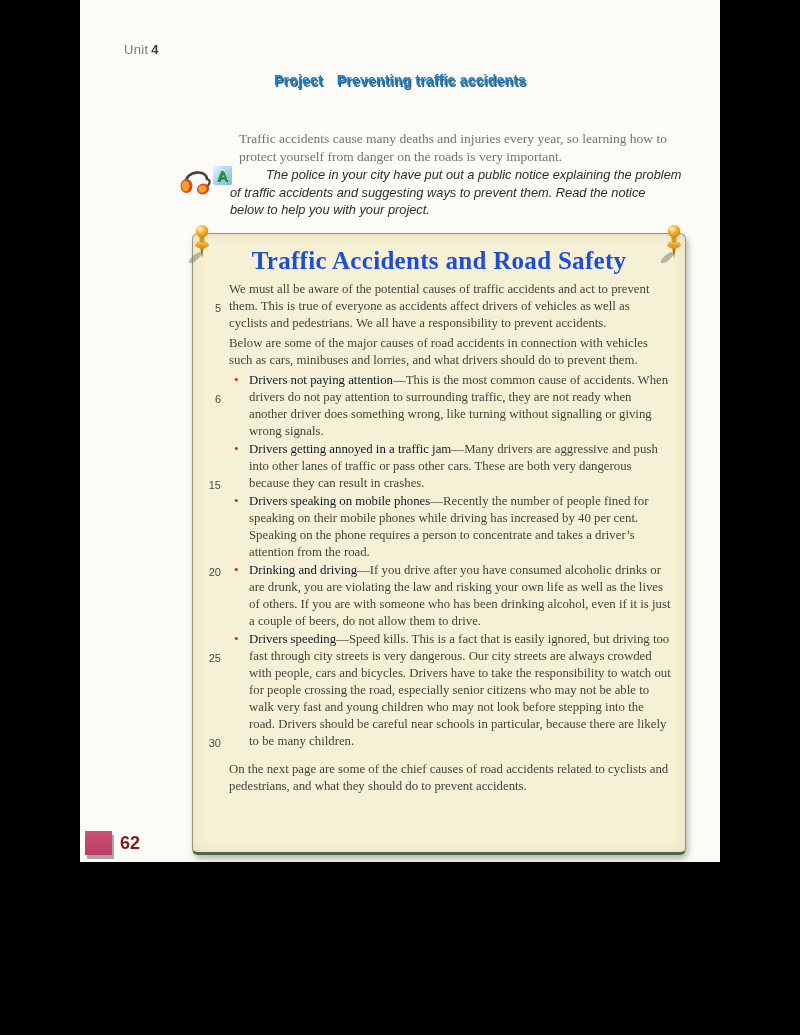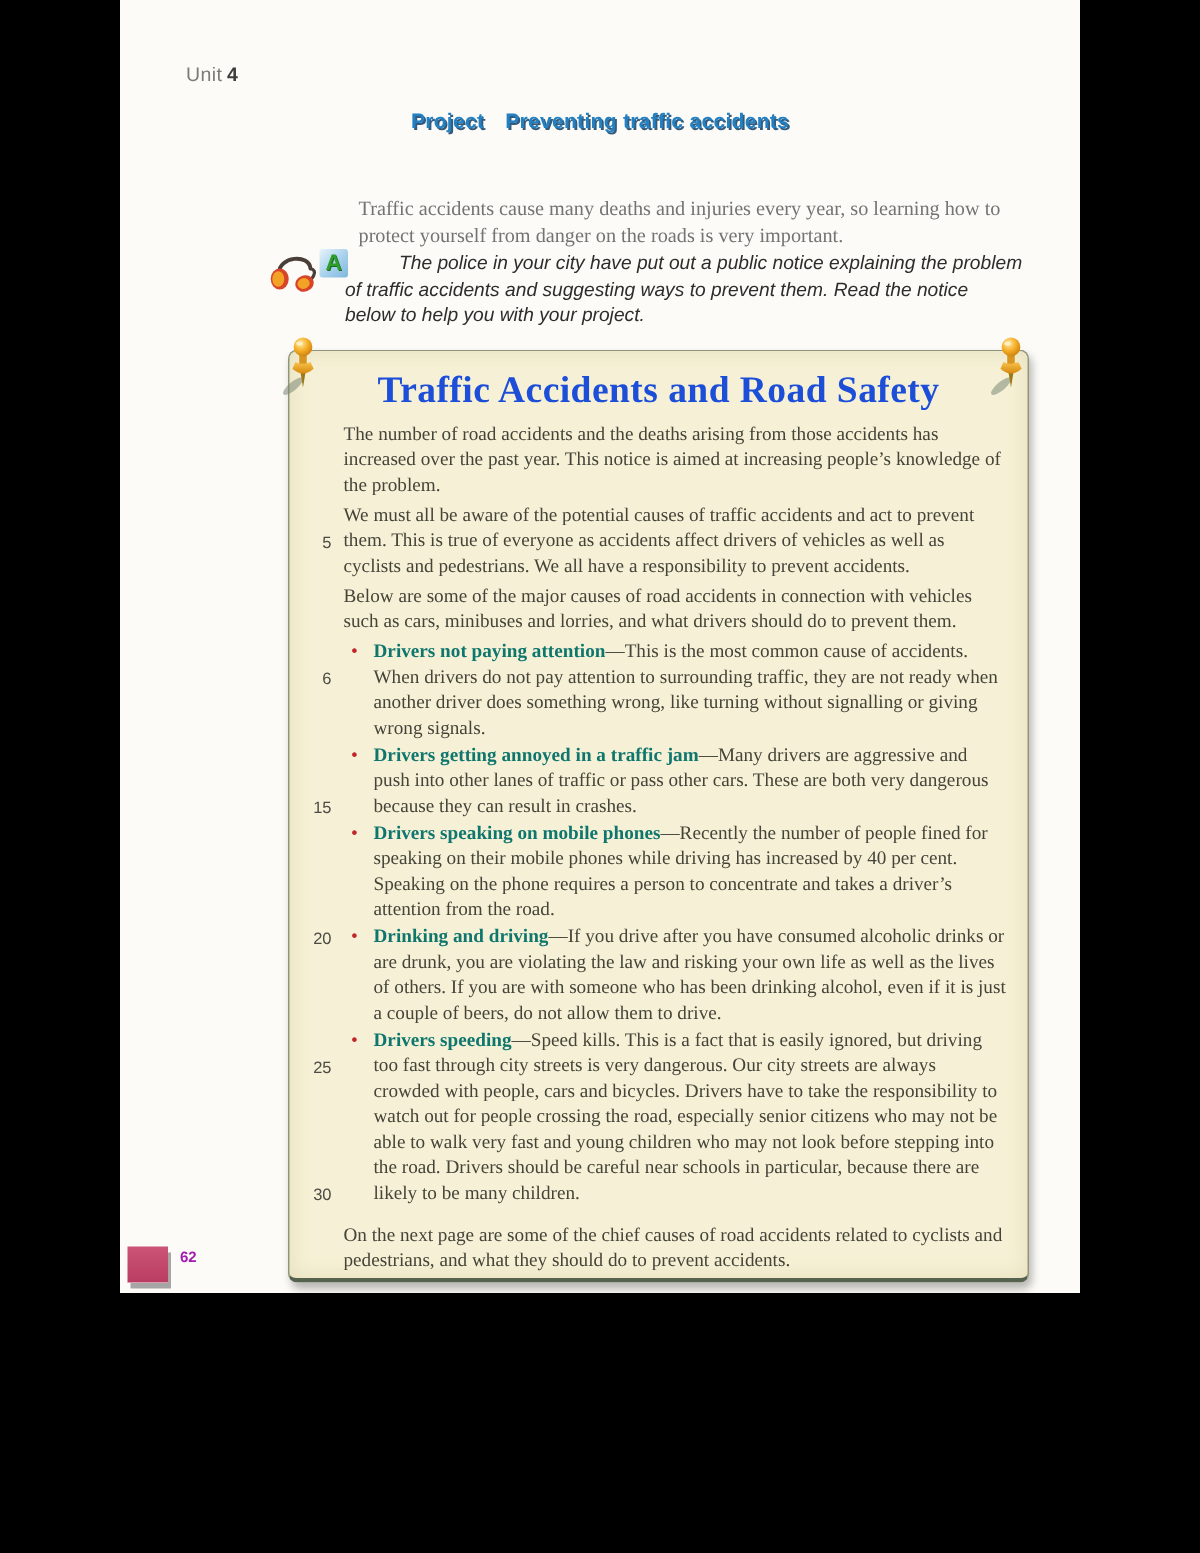--- a/index.html
+++ b/index.html
@@ -36,34 +36,34 @@
           border-radius:6px;box-shadow:2px 4px 6px rgba(0,0,0,.28), inset 0 0 14px rgba(186,172,120,.28);
           box-sizing:border-box;}
   .ntitle{margin:13px 10px 0 10px;text-align:center;font-family:"Liberation Serif",serif;
           font-weight:bold;font-size:25px;color:#1d4ed8;letter-spacing:.3px;}
   .nbody{margin:6px 14px 0 36px;font-family:"Liberation Serif",serif;
          font-size:12.8px;line-height:17px;color:#454439;}
   .nbody p{margin:0 0 3px 0;position:relative;}
   .nbody ul{list-style:none;margin:0;padding:0;}
   .nbody li{position:relative;padding-left:20px;margin:0 0 1px 0;}
   .dot{position:absolute;left:5px;top:-1px;color:#c3242a;font-size:13px;}
-  .bhead{font-weight:bold;color:#0f766e;}
+  .bhead{font-weight:normal;color:#0f172a;}
   .closing{margin-top:11px !important;}
   .lineno{position:absolute;left:-30px;width:22px;text-align:right;
           font-family:"Liberation Sans",sans-serif;font-size:11px;color:#4c4b44;}
 
   
   .pin{position:absolute;width:30px;height:42px;z-index:3;}
   .pin.left{left:-6px;top:-10px;}
   .pin.right{left:466px;top:-10px;}
 
   
   .tab{position:absolute;left:5px;top:831px;width:27px;height:24px;
        background:linear-gradient(#cc5476,#b93d62);box-shadow:2px 4px 0 #a6a6a6;}
-  .pageno{position:absolute;left:40px;top:833px;font-size:10px;font-weight:bold;color:#a21caf;}
+  .pageno{position:absolute;left:40px;top:833px;font-size:18px;font-weight:bold;color:#7f1d1d;}
 
   .svgdefs{position:absolute;width:0;height:0;}
 </style>
 </head>
 <body>
 
 <svg class="svgdefs" aria-hidden="true">
   <defs>
     <radialGradient id="pinhead" cx="38%" cy="32%" r="75%">
       <stop offset="0%" stop-color="#ffeaa6"></stop>
@@ -115,21 +115,20 @@
         <rect x="15" y="12" width="6" height="11" fill="#d8951f"></rect>
         <path d="M9.5 26 Q18 33.5 26.5 26 L24 20.5 Q18 23.5 12 20.5 Z" fill="url(#pinbase)"></path>
         <circle cx="18" cy="8.5" r="7.5" fill="url(#pinhead)"></circle>
         <ellipse cx="15.2" cy="5.8" rx="2.6" ry="1.7" fill="#fff3c8" opacity="0.85"></ellipse>
       </svg>
 
       <h2 class="ntitle">Traffic Accidents and Road Safety</h2>
 
       <div class="nbody">
         <div>
-            <p class="npara"><span>The number of road accidents and the deaths arising from those accidents has increased over the past year. This notice is aimed at increasing people’s knowledge of the problem.</span></p>
             <p class="npara"><span>We must all be aware of the potential causes of traffic accidents and act to prevent them. This is true of everyone as accidents affect drivers of vehicles as well as cyclists and pedestrians. We all have a responsibility to prevent accidents.</span><span class="lineno" style="top: 19px;">5</span></p>
             <p class="npara"><span>Below are some of the major causes of road accidents in connection with vehicles such as cars, minibuses and lorries, and what drivers should do to prevent them.</span></p>
           </div>
         <ul>
             <li><span class="dot">•</span><span class="bhead">Drivers not paying attention</span><span>—This is the most common cause of accidents. When drivers do not pay attention to surrounding traffic, they are not ready when another driver does something wrong, like turning without signalling or giving wrong signals.</span><span class="lineno" style="top: 19px;">6</span></li>
             <li><span class="dot">•</span><span class="bhead">Drivers getting annoyed in a traffic jam</span><span>—Many drivers are aggressive and push into other lanes of traffic or pass other cars. These are both very dangerous because they can result in crashes.</span><span class="lineno" style="top: 36px;">15</span></li>
             <li><span class="dot">•</span><span class="bhead">Drivers speaking on mobile phones</span><span>—Recently the number of people fined for speaking on their mobile phones while driving has increased by 40 per cent. Speaking on the phone requires a person to concentrate and takes a driver’s attention from the road.</span></li>
             <li><span class="dot">•</span><span class="bhead">Drinking and driving</span><span>—If you drive after you have consumed alcoholic drinks or are drunk, you are violating the law and risking your own life as well as the lives of others. If you are with someone who has been drinking alcohol, even if it is just a couple of beers, do not allow them to drive.</span><span class="lineno" style="top: 2px;">20</span></li>
             <li><span class="dot">•</span><span class="bhead">Drivers speeding</span><span>—Speed kills. This is a fact that is easily ignored, but driving too fast through city streets is very dangerous. Our city streets are always crowded with people, cars and bicycles. Drivers have to take the responsibility to watch out for people crossing the road, especially senior citizens who may not be able to walk very fast and young children who may not look before stepping into the road. Drivers should be careful near schools in particular, because there are likely to be many children.</span><span class="lineno" style="top: 19px;">25</span><span class="lineno" style="top: 104px;">30</span></li>
           </ul>

